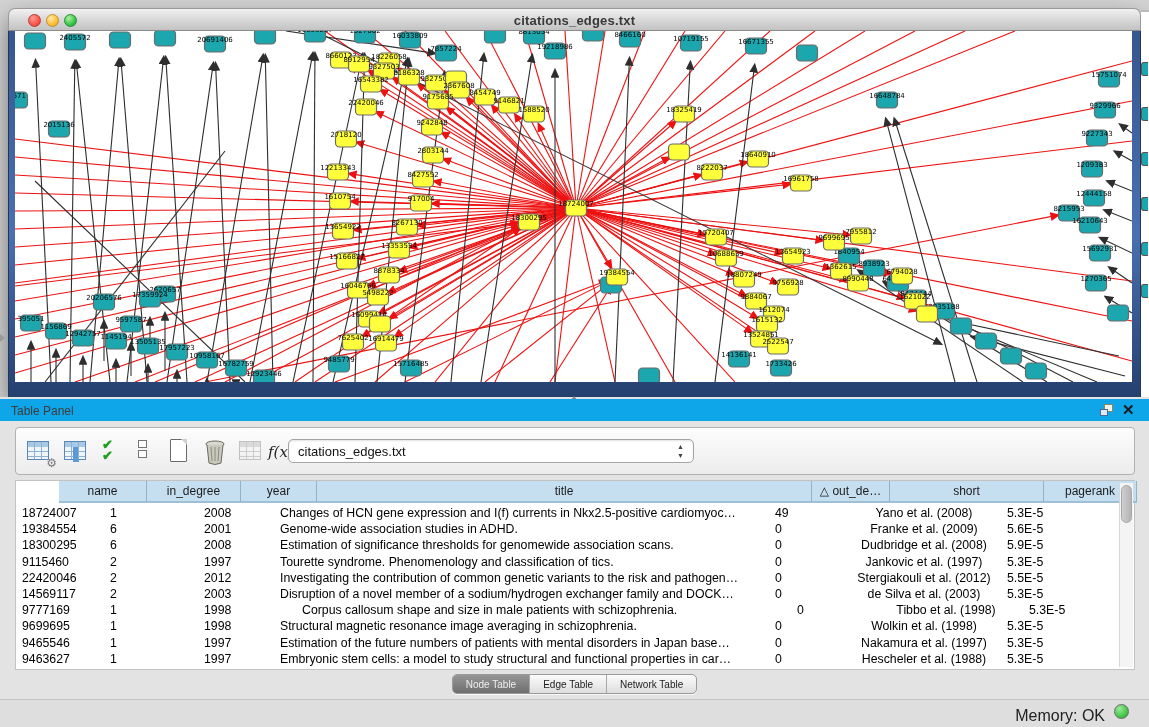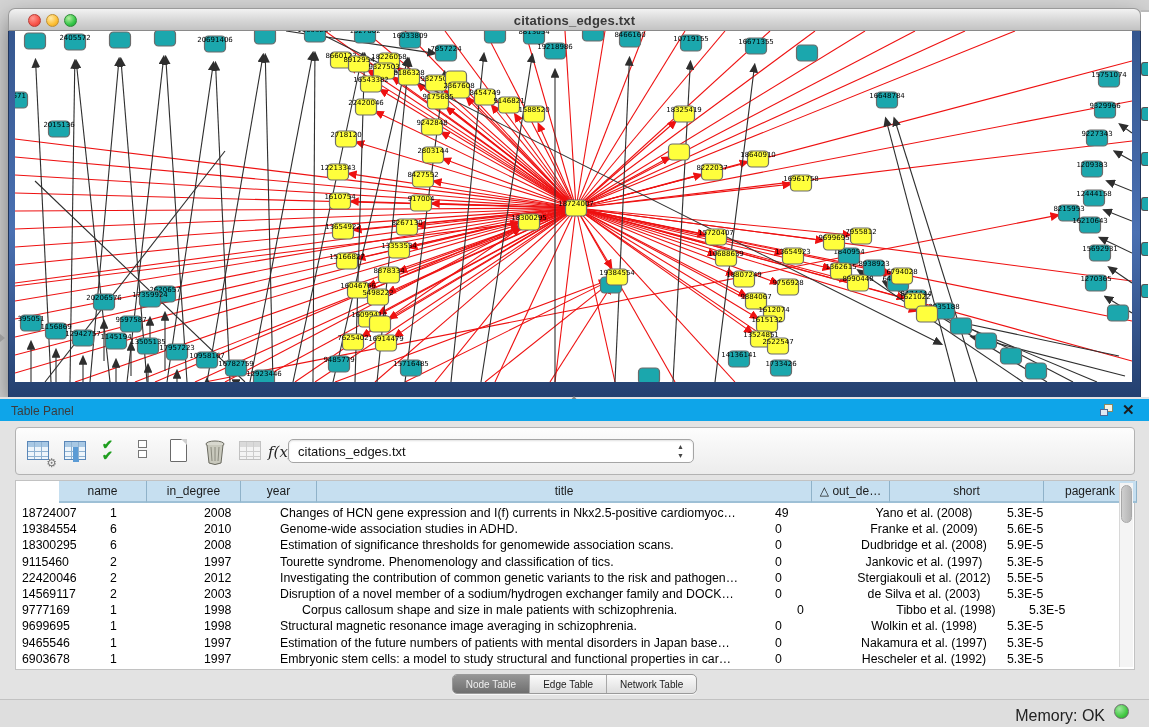--- a/index.html
+++ b/index.html
@@ -817,21 +817,21 @@
           <div class="td" style="width: 94px;">1</div>
           <div class="td" style="width: 76px;">2008</div>
           <div class="td" style="width: 495px;">Changes of HCN gene expression and I(f) currents in Nkx2.5-positive cardiomyoc…</div>
           <div class="td" style="width: 78px;">49</div>
           <div class="td center" style="width: 154px;">Yano et al. (2008)</div>
           <div class="td" style="width: 93px;">5.3E-5</div>
         </div>
         <div class="tr">
           <div class="td" style="width: 88px;">19384554</div>
           <div class="td" style="width: 94px;">6</div>
-          <div class="td" style="width: 76px;">2010</div>
+          <div class="td" style="width: 76px;">2001</div>
           <div class="td" style="width: 495px;">Genome-wide association studies in ADHD.</div>
           <div class="td" style="width: 78px;">0</div>
           <div class="td center" style="width: 154px;">Franke et al. (2009)</div>
           <div class="td" style="width: 93px;">5.6E-5</div>
         </div>
         <div class="tr">
           <div class="td" style="width: 88px;">18300295</div>
           <div class="td" style="width: 94px;">6</div>
           <div class="td" style="width: 76px;">2008</div>
           <div class="td" style="width: 495px;">Estimation of significance thresholds for genomewide association scans.</div>
@@ -887,26 +887,26 @@
         <div class="tr">
           <div class="td" style="width: 88px;">9465546</div>
           <div class="td" style="width: 94px;">1</div>
           <div class="td" style="width: 76px;">1997</div>
           <div class="td" style="width: 495px;">Estimation of the future numbers of patients with mental disorders in Japan base…</div>
           <div class="td" style="width: 78px;">0</div>
           <div class="td center" style="width: 154px;">Nakamura et al. (1997)</div>
           <div class="td" style="width: 93px;">5.3E-5</div>
         </div>
         <div class="tr">
-          <div class="td" style="width: 88px;">6903678</div>
+          <div class="td" style="width: 88px;">9463627</div>
           <div class="td" style="width: 94px;">1</div>
           <div class="td" style="width: 76px;">1997</div>
           <div class="td" style="width: 495px;">Embryonic stem cells: a model to study structural and functional properties in car…</div>
           <div class="td" style="width: 78px;">0</div>
-          <div class="td center" style="width: 154px;">Hescheler et al. (1992)</div>
+          <div class="td center" style="width: 154px;">Hescheler et al. (1988)</div>
           <div class="td" style="width: 93px;">5.3E-5</div>
         </div>
       </div>
     <div class="vscroll">
         <div class="vthumb"></div>
       </div>
   </div>
 
   <div class="tabs-row">
     <div class="seg" id="seg-tabs">

